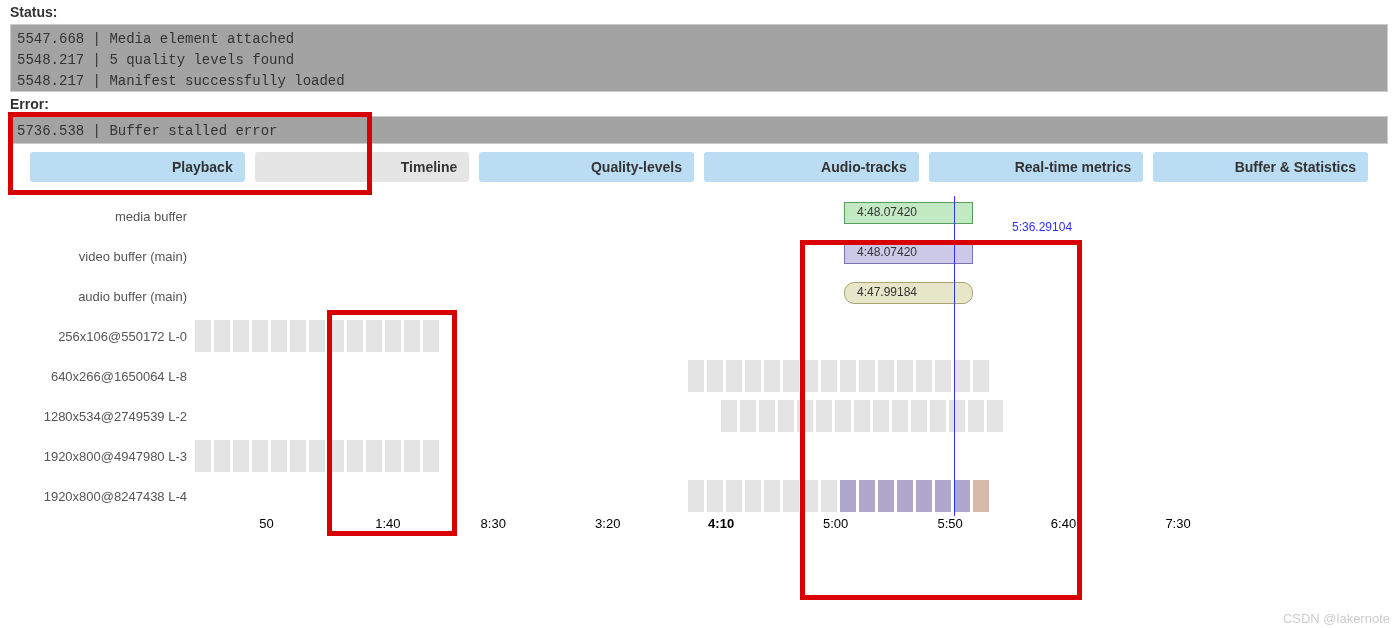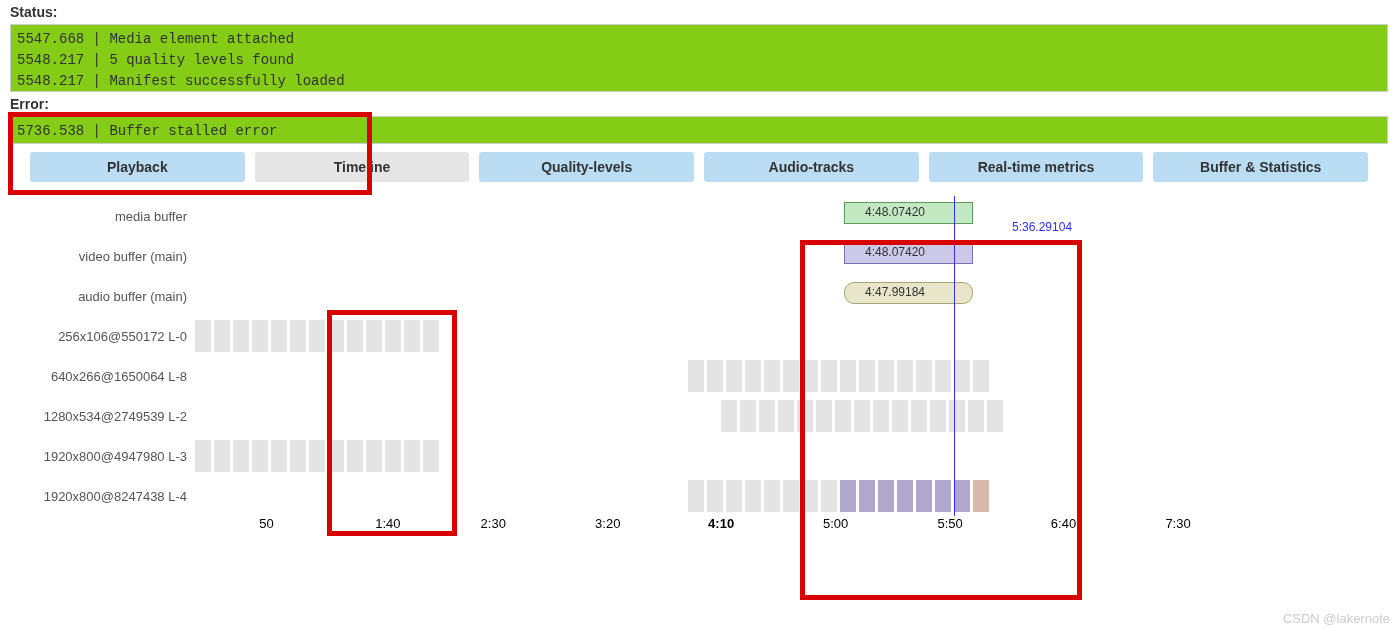--- a/index.html
+++ b/index.html
@@ -12,43 +12,43 @@
     color: #333;
     width: 1398px;
   }
   .section-label {
     font-weight: bold;
     margin: 4px 0;
     font-size: 14px;
   }
   .log-box {
     border: 1px solid #ccc;
-    background: #84cc16;
+    background: #a3a3a3;
     padding: 4px 6px;
     font-family: "Courier New", monospace;
     font-size: 14px;
     line-height: 1.5;
     position: relative;
     overflow-y: scroll;
     height: 68px;
   }
   .log-box-error {
     height: 28px;
     overflow-y: auto;
   }
   .tabs {
     display: flex;
     gap: 10px;
     margin-top: 8px;
     padding: 0 20px;
   }
   .tab {
     flex: 1;
-    text-align: center;
-    padding: 7px 4px;
+    text-align: right;
+    padding: 7px 12px;
     background: #bbddf4;
     color: #333;
     font-weight: bold;
     font-size: 14px;
     border-radius: 3px;
     cursor: pointer;
   }
   .tab.active { background: #e5e5e5; }
   .timeline-area {
     position: relative;
@@ -72,21 +72,21 @@
     position: relative;
     flex: 1;
     height: 100%;
   }
   .buf-bar {
     position: absolute;
     top: 6px;
     height: 22px;
     border: 1px solid #888;
     font-size: 12px;
-    padding: 2px 20px;
+    padding: 2px 12px;
     overflow: hidden;
     white-space: nowrap;
   }
   .buf-media { background: #c3e9c3; border-color: #5a9a5a; }
   .buf-video { background: #ccc8e8; border-color: #7a73b3; }
   .buf-audio { background: #e8e6c8; border-color: #a9a573; border-radius: 10px; }
   .seg-strip {
     position: absolute;
     top: 4px;
     height: 32px;
@@ -290,21 +290,21 @@
             <div class="seg purple"></div>
             <div class="seg purple"></div>
             <div class="seg tan"></div>
           </div>
         </div>
       </div>
     </div>
   <div class="x-axis" id="x-axis">
       <div class="x-tick" style="left: 6%;">50</div>
       <div class="x-tick" style="left: 15.5%; margin-left: 8px;">1:40</div>
-      <div class="x-tick" style="left: 25%;">2:30</div>
+      <div class="x-tick" style="left: 25%;">8:30</div>
       <div class="x-tick" style="left: 34.6%;">3:20</div>
       <div class="x-tick" style="left: 44.1%; font-weight: bold;">4:10</div>
       <div class="x-tick" style="left: 53.7%;">5:00</div>
       <div class="x-tick" style="left: 63.3%;">5:50</div>
       <div class="x-tick" style="left: 72.8%;">6:40</div>
       <div class="x-tick" style="left: 82.4%;">7:30</div>
     </div>
 <div class="playhead" style="left: 943.748px;"></div>
     <div class="playhead-label" style="left: 1002px;">5:36.29104</div>
   </div>

